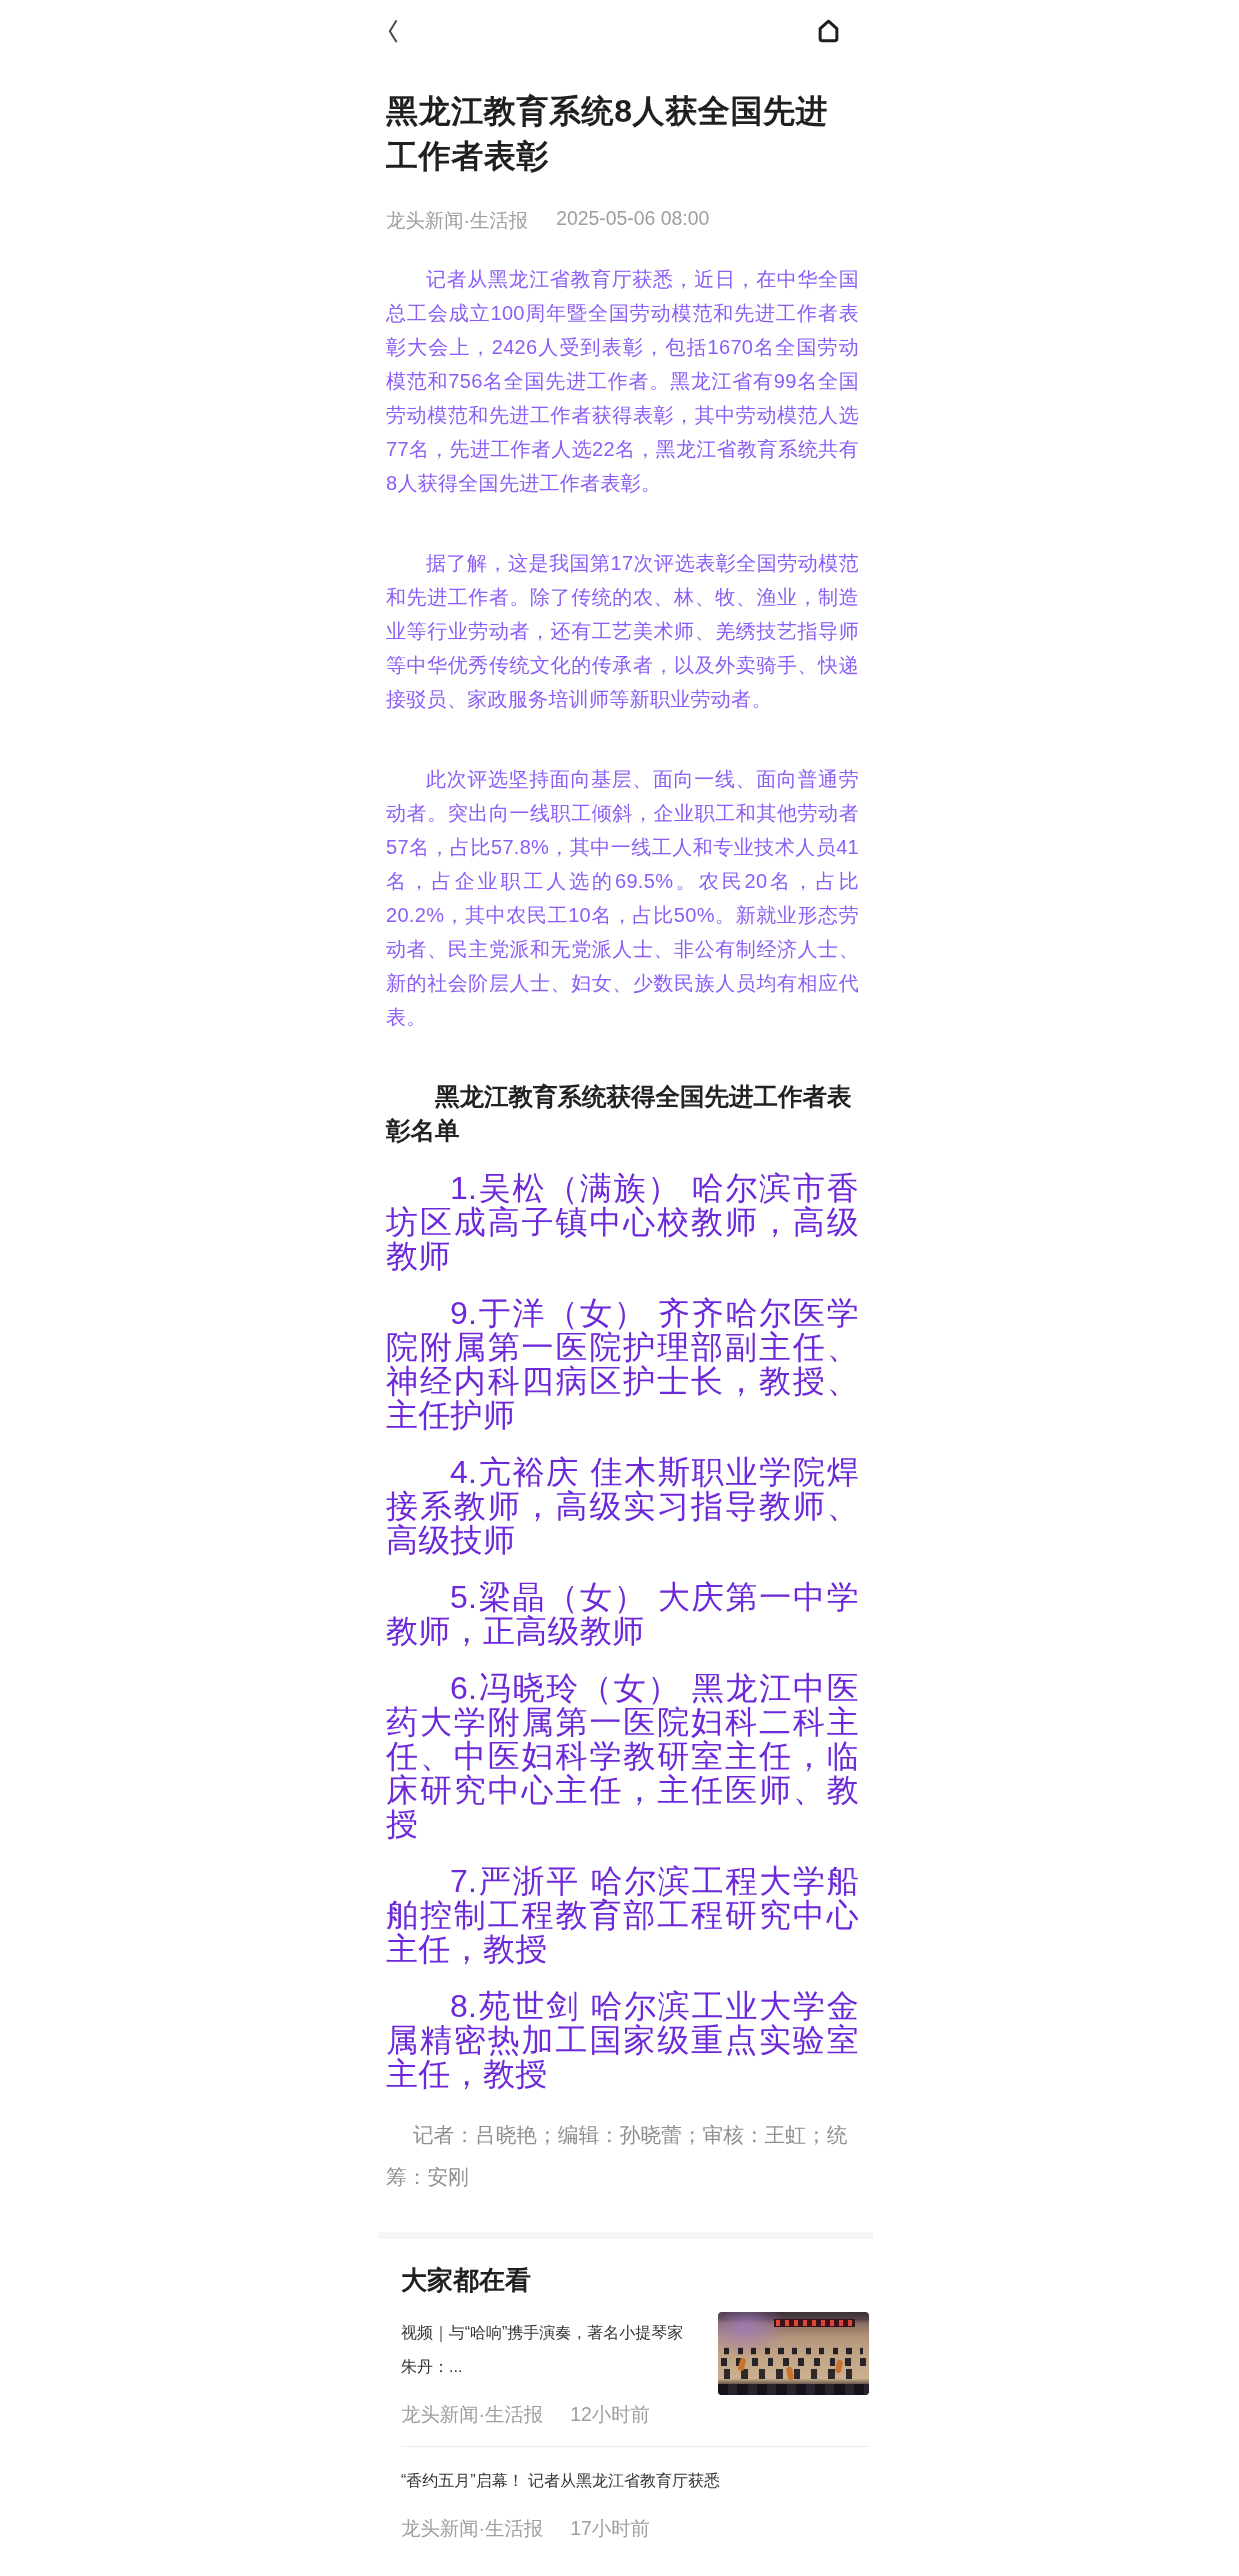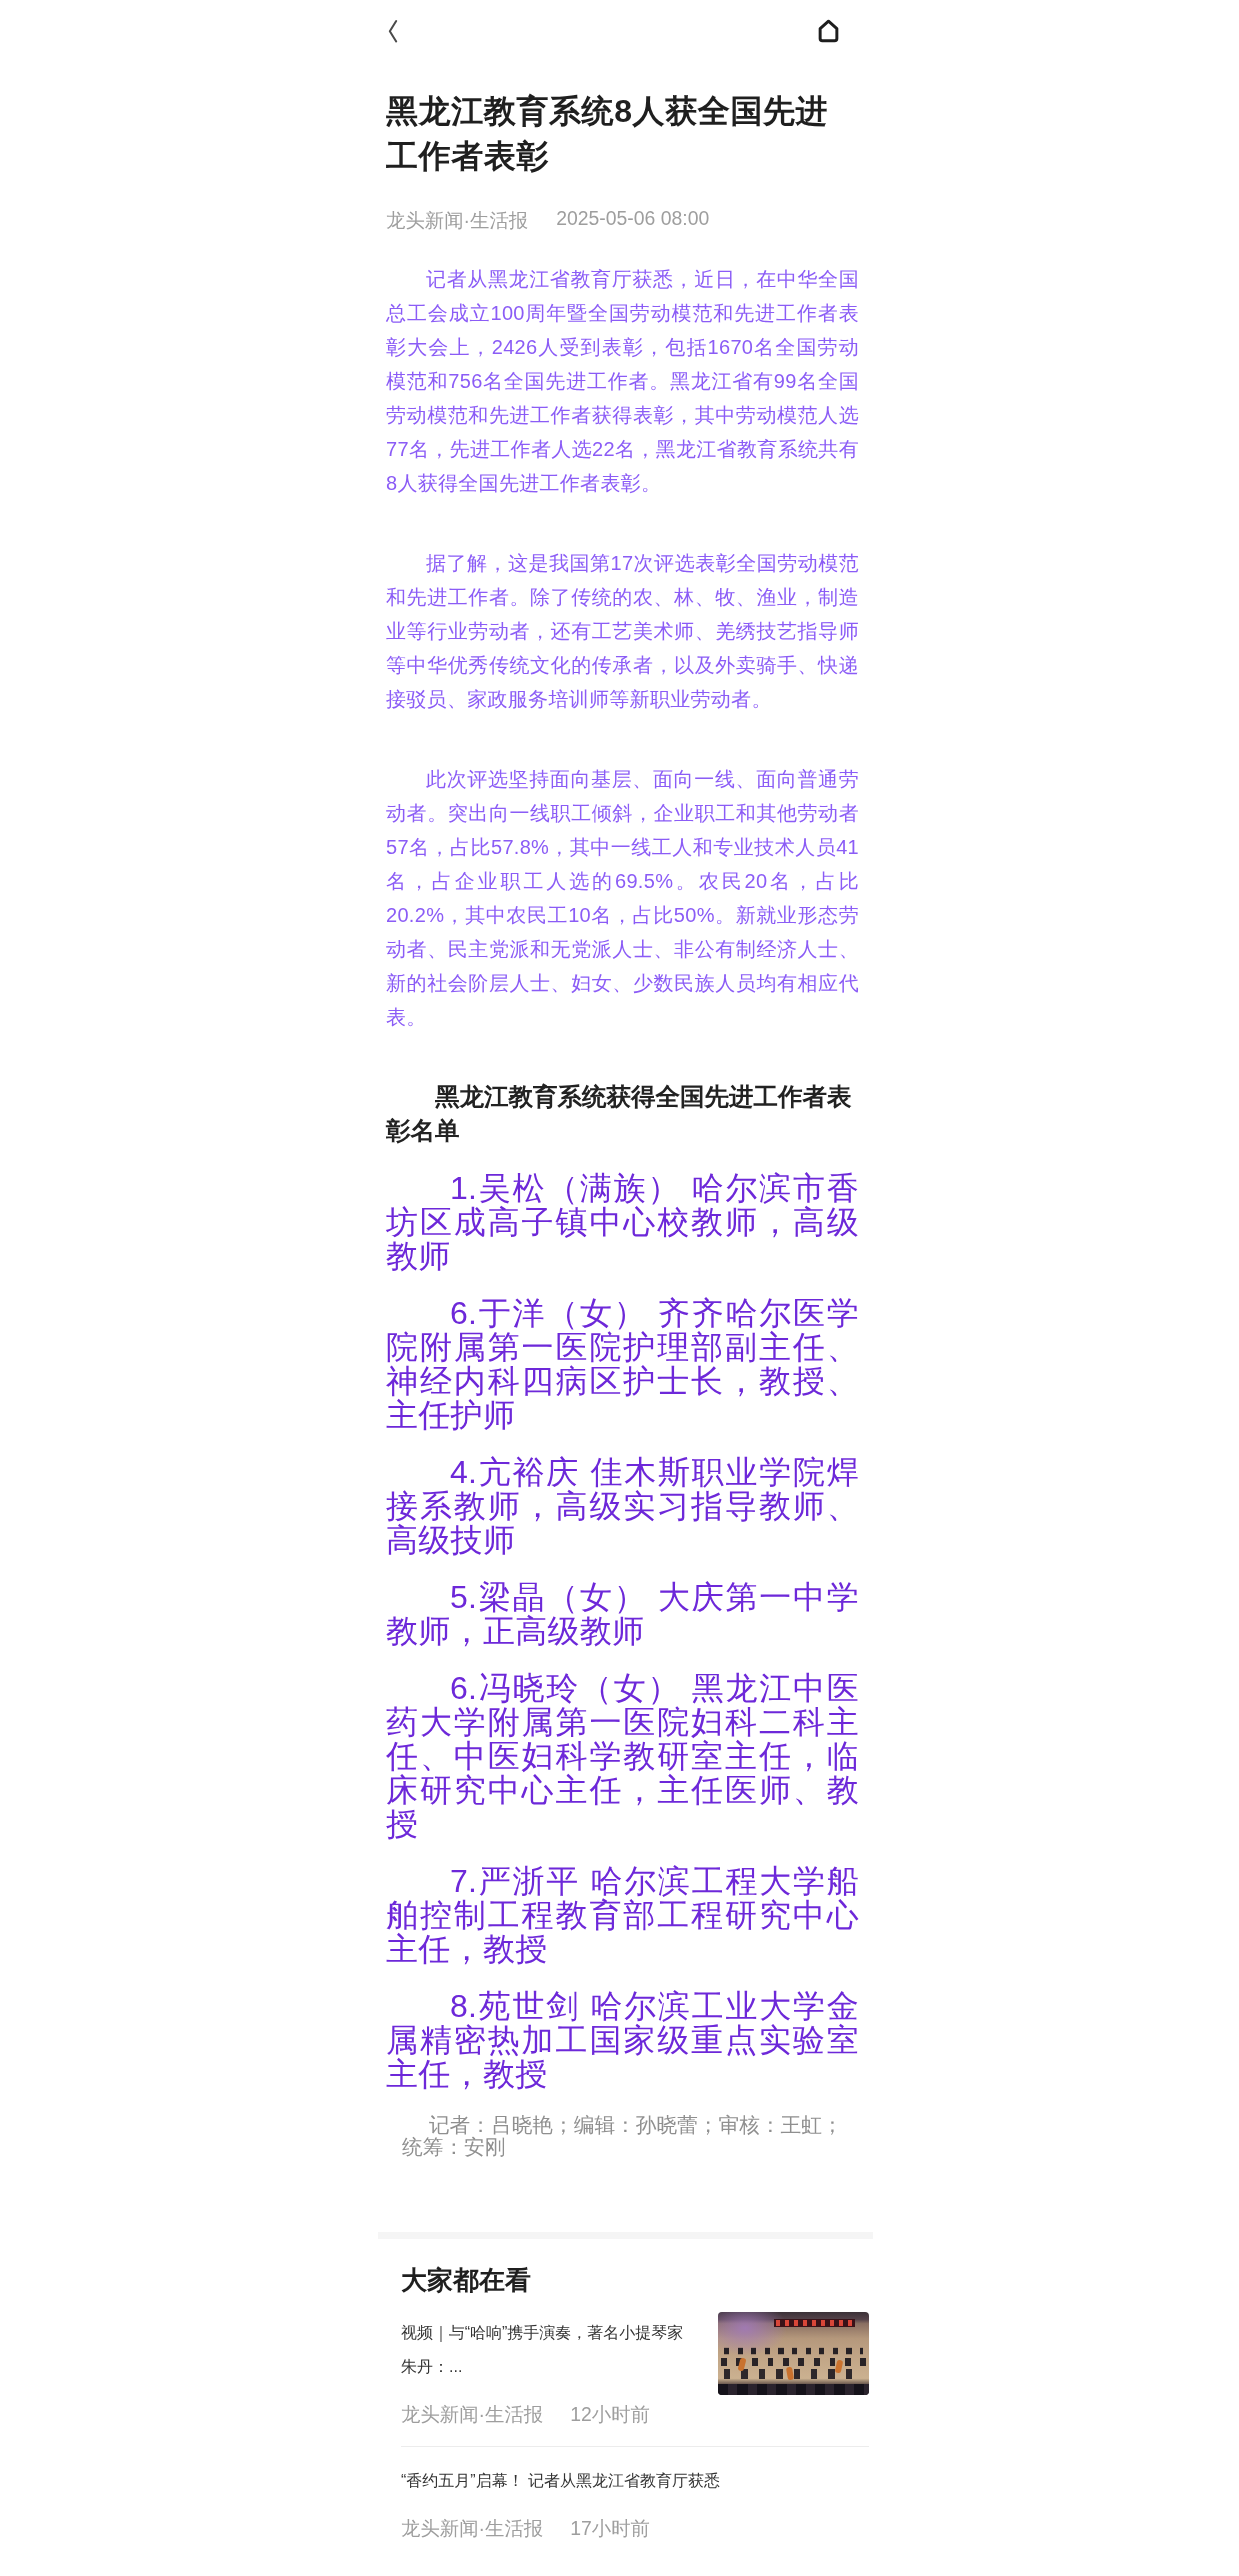--- a/index.html
+++ b/index.html
@@ -28,22 +28,22 @@
   }
   .list-heading {
     font-size:24.5px; line-height:34px; font-weight:700; color:#222222;
     text-indent:2em; margin:10.3px 0 23px 0;
   }
   .honoree {
     font-size:32px; line-height:34px; color:#6d28d9; text-align:justify;
     text-indent:2em; margin:0 0 23px 0; letter-spacing:0.3px;
   }
   .credits {
-    font-size:20.7px; line-height:22px; color:#8f8f8f; text-indent:1.3em;
-    margin:9px 0 0 16px;
+    font-size:20.7px; line-height:42px; color:#8f8f8f; text-indent:1.3em;
+    margin:9px 0 0 0;
   }
 
   
   .section-band { position:absolute; left:378px; top:2232px; width:495px; height:6.5px; background:#f5f5f5; }
 
   
   .related { position:absolute; left:401px; top:2262px; width:468px; }
   .related-heading { font-size:26px; line-height:36px; font-weight:700; color:#1f1f1f; margin:0 0 14px 0; }
   .related-item { display:flex; gap:19.4px; align-items:flex-start; cursor:pointer; }
   .ri-text { flex:1 1 auto; min-width:0; }
@@ -105,21 +105,21 @@
       <span>2025-05-06 08:00</span>
     </div>
 
     <p class="para">记者从黑龙江省教育厅获悉，近日，在中华全国总工会成立100周年暨全国劳动模范和先进工作者表彰大会上，2426人受到表彰，包括1670名全国劳动模范和756名全国先进工作者。黑龙江省有99名全国劳动模范和先进工作者获得表彰，其中劳动模范人选77名，先进工作者人选22名，黑龙江省教育系统共有8人获得全国先进工作者表彰。</p>
     <p class="para">据了解，这是我国第17次评选表彰全国劳动模范和先进工作者。除了传统的农、林、牧、渔业，制造业等行业劳动者，还有工艺美术师、羌绣技艺指导师等中华优秀传统文化的传承者，以及外卖骑手、快递接驳员、家政服务培训师等新职业劳动者。</p>
     <p class="para">此次评选坚持面向基层、面向一线、面向普通劳动者。突出向一线职工倾斜，企业职工和其他劳动者57名，占比57.8%，其中一线工人和专业技术人员41名，占企业职工人选的69.5%。农民20名，占比20.2%，其中农民工10名，占比50%。新就业形态劳动者、民主党派和无党派人士、非公有制经济人士、新的社会阶层人士、妇女、少数民族人员均有相应代表。</p>
 
     <p class="list-heading">黑龙江教育系统获得全国先进工作者表彰名单</p>
 
     <p class="honoree">1.吴松（满族） 哈尔滨市香坊区成高子镇中心校教师，高级教师</p>
-    <p class="honoree">6.于洋（女） 齐齐哈尔医学院附属第一医院护理部副主任、神经内科四病区护士长，教授、主任护师</p>
+    <p class="honoree">9.于洋（女） 齐齐哈尔医学院附属第一医院护理部副主任、神经内科四病区护士长，教授、主任护师</p>
     <p class="honoree">4.亢裕庆 佳木斯职业学院焊接系教师，高级实习指导教师、高级技师</p>
     <p class="honoree">5.梁晶（女） 大庆第一中学教师，正高级教师</p>
     <p class="honoree">6.冯晓玲（女） 黑龙江中医药大学附属第一医院妇科二科主任、中医妇科学教研室主任，临床研究中心主任，主任医师、教授</p>
     <p class="honoree">7.严浙平 哈尔滨工程大学船舶控制工程教育部工程研究中心主任，教授</p>
     <p class="honoree">8.苑世剑 哈尔滨工业大学金属精密热加工国家级重点实验室主任，教授</p>
 
     <p class="credits">记者：吕晓艳；编辑：孙晓蕾；审核：王虹；统筹：安刚</p>
   </div>
 
   <div class="section-band"></div>

